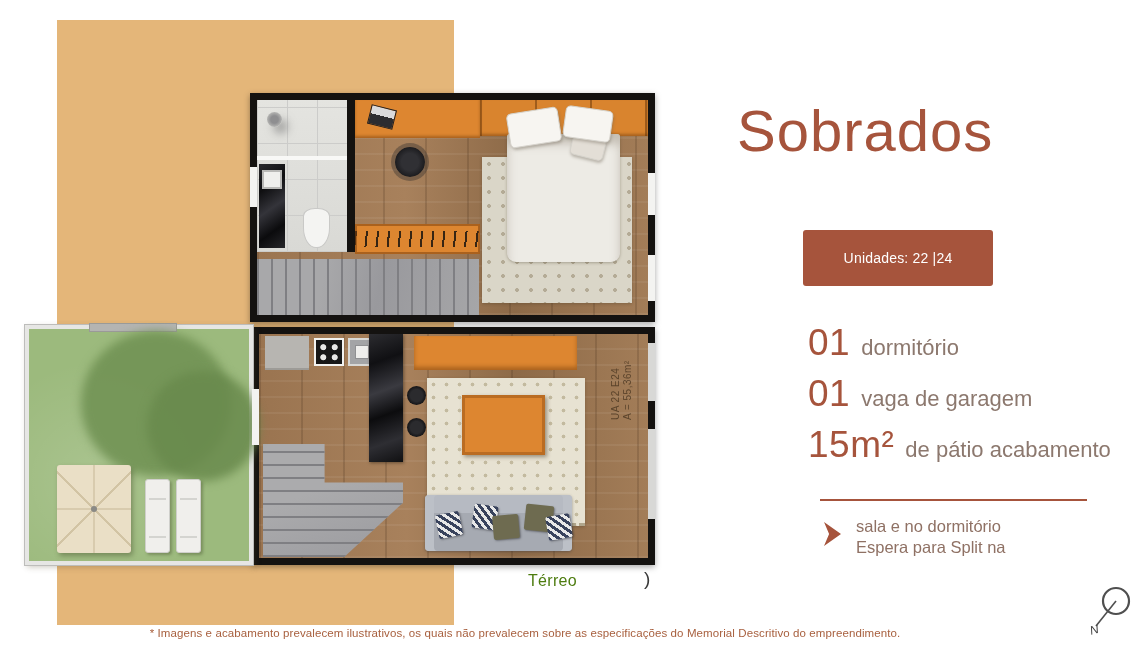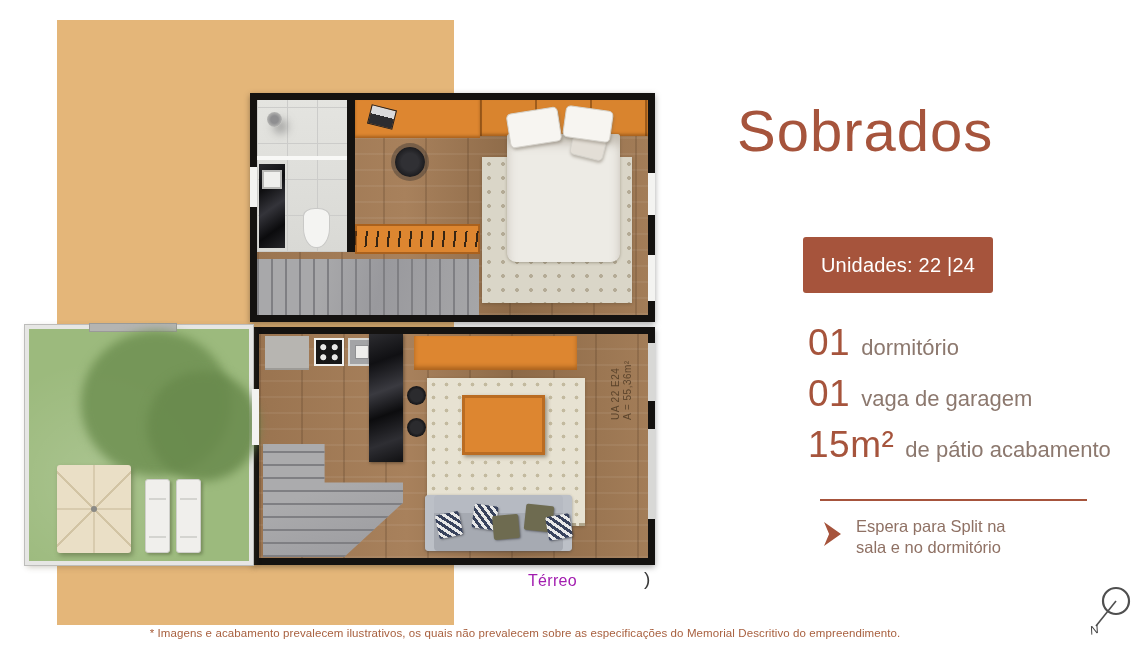--- a/index.html
+++ b/index.html
@@ -124,29 +124,29 @@
   .lounger { position:absolute; width:25px; height:74px; background:#f0efec; border:1px solid #cfcfcb; border-radius:3px;
     box-shadow:2px 2px 3px rgba(70,80,45,.4); }
   .lounger::before { content:""; position:absolute; left:3px; top:18px; right:3px; height:2px; background:#d4d4d0; }
   .lounger::after { content:""; position:absolute; left:3px; bottom:14px; right:3px; height:2px; background:#d4d4d0; }
   .lounger.l1 { left:116px; top:150px; } .lounger.l2 { left:147px; top:150px; }
   .garden-grill { position:absolute; left:60px; top:-6px; width:88px; height:9px; background:#b4b4b2; border:1px solid #9a9a98; }
 
   
   .plan-label { position:absolute; font-size:16px; letter-spacing:.3px; }
   .label-upper { left:460px; top:66px; width:200px; text-align:center; color:#a6543c; }
-  .label-ground { left:460px; top:572px; width:185px; text-align:center; color:#a21caf; }
+  .label-ground { left:460px; top:572px; width:185px; text-align:center; color:#4d7c0f; }
   .ground-mark { position:absolute; left:644px; top:568px; font-size:19px; color:#3a3a3a; }
 
   
   .title { position:absolute; left:737px; top:58px; width:400px; color:#a6543c;
     font-size:58px; line-height:66px; font-weight:400; letter-spacing:1px;margin-top:40px; }
   .badge { position:absolute; left:803px; top:230px; width:190px; height:56px; background:#a6543c;
     border-radius:3px; display:flex; align-items:center; justify-content:center;
-    color:#ffffff; font-size:20px; letter-spacing:.2px;margin-top:7px; }
+    color:#ffffff; font-size:14px; letter-spacing:.2px; }
   .features { position:absolute; left:808px; top:322px; width:330px;text-align:center; }
   .feat { display:flex; align-items:baseline; gap:11px; margin-bottom:9px; }
   .feat-val { color:#a6543c; font-size:37px; font-weight:500; letter-spacing:.5px; }
   .feat-label { color:#8c786e; font-size:22px; }
   .divider { position:absolute; left:820px; top:499px; width:267px; height:2px; background:#a6543c; }
   .note { position:absolute; left:824px; top:516px; width:300px; display:flex; gap:15px; }
   .chevron-arrow { width:17px; height:24px; margin-top:6px; background:#a6543c; flex:none;
     clip-path:polygon(0 0, 100% 50%, 0 100%, 30% 50%); }
   .note-text { color:#8f7164; font-size:16.5px; line-height:21px; }
 
@@ -255,22 +255,22 @@
       <span class="feat-val">15m²</span>
       <span class="feat-label">de pátio acabamento</span>
     </div>
   </div>
 
   <div class="divider"></div>
 
   <div class="note">
     <div class="chevron-arrow"></div>
     <div class="note-text">
+      <div>sala e no dormitório</div>
       <div>Espera para Split na</div>
-      <div>sala e no dormitório</div>
     </div>
   </div>
 
   <div class="disclaimer">* Imagens e acabamento prevalecem ilustrativos, os quais não prevalecem sobre as especificações do Memorial Descritivo do empreendimento.</div>
 
   <div class="compass">
     <svg width="54" height="58" viewBox="0 0 54 58">
       <circle cx="34" cy="19" r="13" fill="none" stroke="#4f4f4f" stroke-width="2.2"></circle>
       <line x1="34" y1="19" x2="14" y2="44" stroke="#4f4f4f" stroke-width="1.6"></line>
       <text x="8" y="52" font-size="12" font-style="italic" fill="#3f3f3f" transform="rotate(-14 12 48)">N</text>

